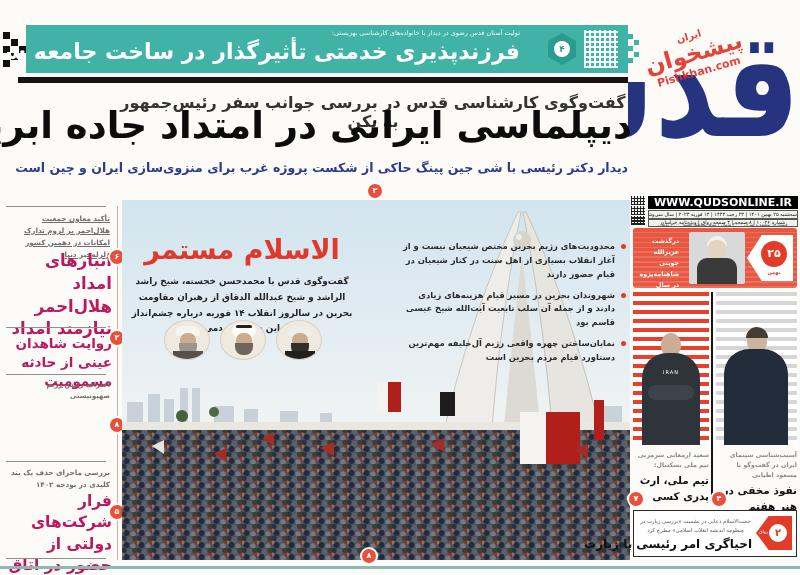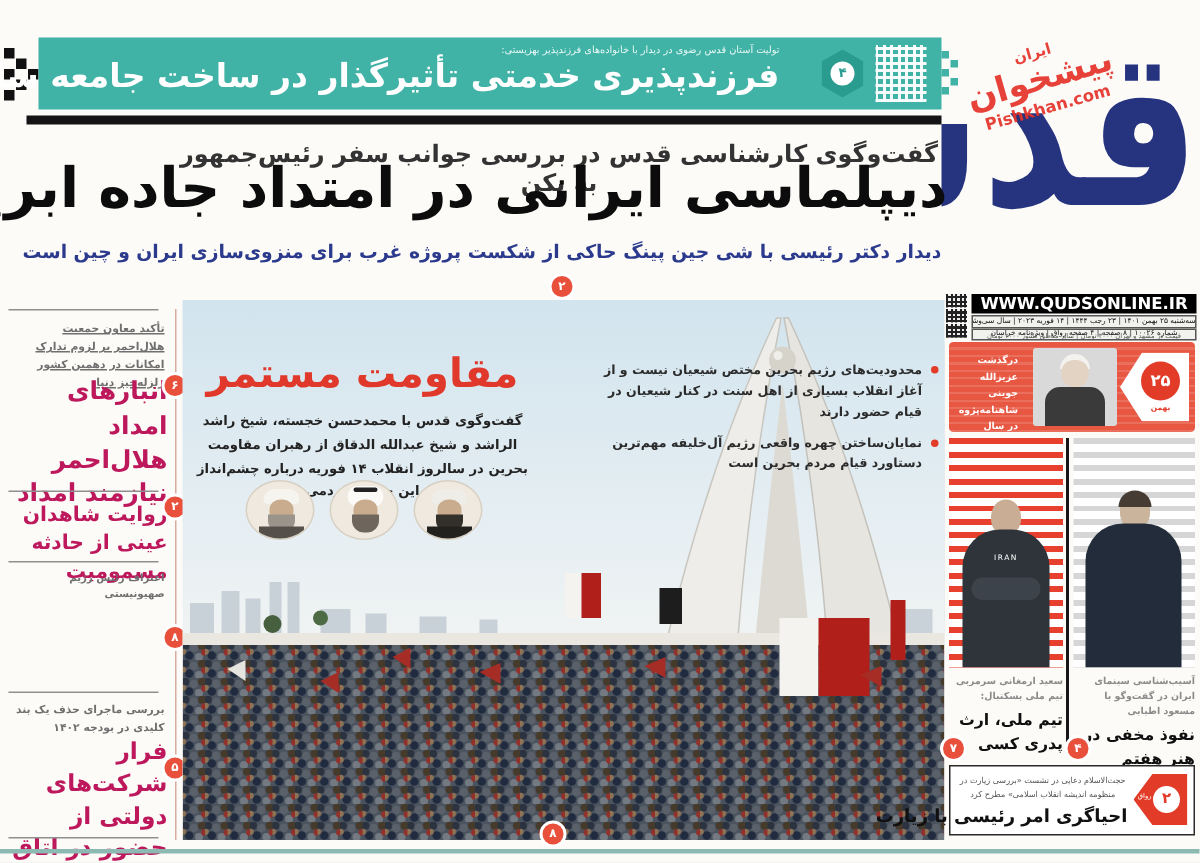--- a/index.html
+++ b/index.html
@@ -132,21 +132,21 @@
       <rect x="0" y="0" width="7" height="7"></rect>
         <rect x="8" y="7" width="7" height="7"></rect>
       <rect x="16" y="14" width="7" height="7"></rect>
         <rect x="8" y="21" width="7" height="7"></rect>
       <rect x="0" y="28" width="7" height="7"></rect>
         <rect x="0" y="14" width="7" height="7"></rect>
     </g>
   </svg>
 
   <div class="banner">
-    <div class="banner-kicker">تولیت آستان قدس رضوی در دیدار با خانواده‌های فرزندپذیر بهزیستی:</div>
+    <div class="banner-kicker">تولیت آستان قدس رضوی در دیدار با خانواده‌های کارشناسی بهزیستی:</div>
     <div class="banner-title">فرزندپذیری خدمتی تأثیرگذار در ساخت جامعه سالم است</div>
     <div class="banner-badge">
       <div class="bb-circle">۴</div>
     </div>
     <div class="banner-ornament"></div>
   </div>
   <div class="banner-steps"></div>
   <div class="banner-bar"></div>
 
   <div class="logo">قدس</div>
@@ -256,21 +256,21 @@
         <rect x="318" y="192" width="15" height="24" fill="#1d1d1d"></rect>
         <polygon points="140,238 152,232 152,246" fill="#a62c26"></polygon>
         <polygon points="198,248 212,242 212,256" fill="#a62c26"></polygon>
         <polygon points="92,254 104,248 104,262" fill="#a62c26"></polygon>
         <polygon points="308,244 322,238 322,252" fill="#a62c26"></polygon>
         <polygon points="452,250 466,244 466,258" fill="#a62c26"></polygon>
         <polygon points="30,246 42,240 42,254" fill="#e6e4df"></polygon>
       </g>
     </svg>
 
-    <div class="feature-title">مقاومت مستمر</div>
+    <div class="feature-title">الاسلام مستمر</div>
     <div class="feature-lead">گفت‌وگوی قدس با محمدحسن خجسته، شیخ راشد الراشد و شیخ عبدالله الدقاق از رهبران مقاومت بحرین در سالروز انقلاب ۱۴ فوریه درباره چشم‌انداز این جنبش مردمی</div>
 
     <div class="clerics">
       <div class="cleric cleric-1">
         <div class="c-turban"></div>
         <div class="c-face"></div>
         <div class="c-beard"></div>
         <div class="c-robe"></div>
       </div>
       <div class="cleric cleric-2">
@@ -282,20 +282,21 @@
       <div class="cleric cleric-3">
         <div class="c-turban"></div>
         <div class="c-face"></div>
         <div class="c-beard"></div>
         <div class="c-robe"></div>
       </div>
     </div>
 
     <div class="bullets">
       <div class="bullet">محدودیت‌های رژیم بحرین مختص شیعیان نیست و از آغاز انقلاب بسیاری از اهل سنت در کنار شیعیان در قیام حضور دارند</div>
+      <div class="bullet">شهروندان بحرین در مسیر قیام هزینه‌های زیادی دادند و از جمله آن سلب تابعیت آیت‌الله شیخ عیسی قاسم بود</div>
       <div class="bullet">نمایان‌ساختن چهره واقعی رژیم آل‌خلیفه مهم‌ترین دستاورد قیام مردم بحرین است</div>
     </div>
   </div>
   <div class="pnum" style="left:362px; top:549px;">۸</div>
 
   <div class="card card-coach">
     <div class="fig fig-coach">
       <div class="head"></div>
       <div class="body">
         <div class="shirt-text">IRAN</div>

